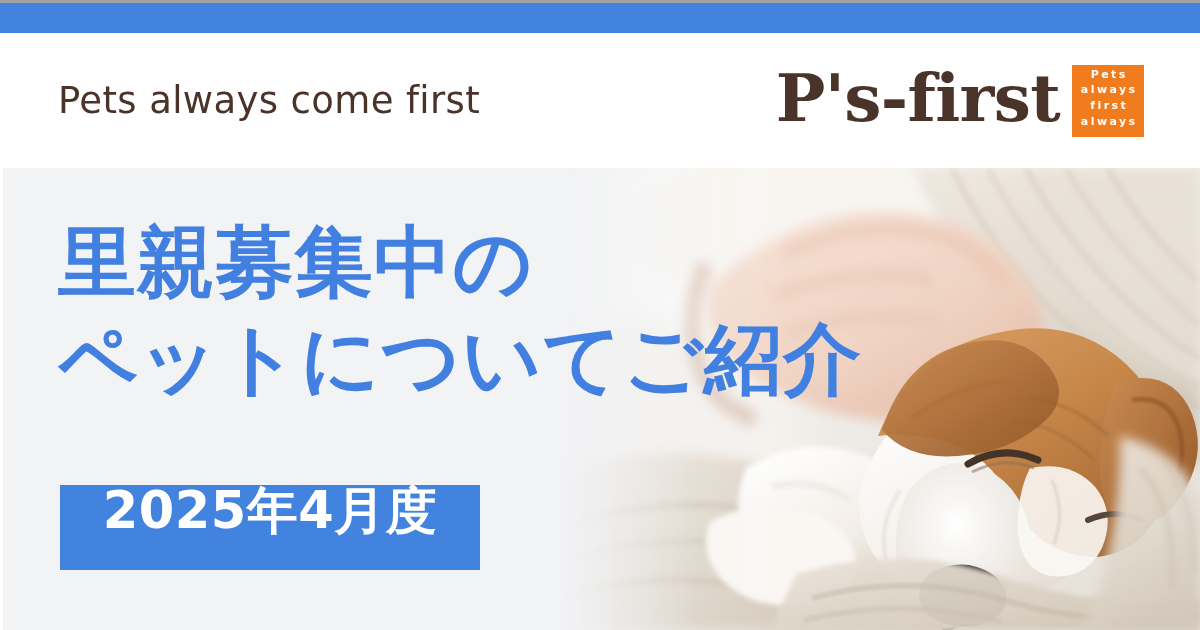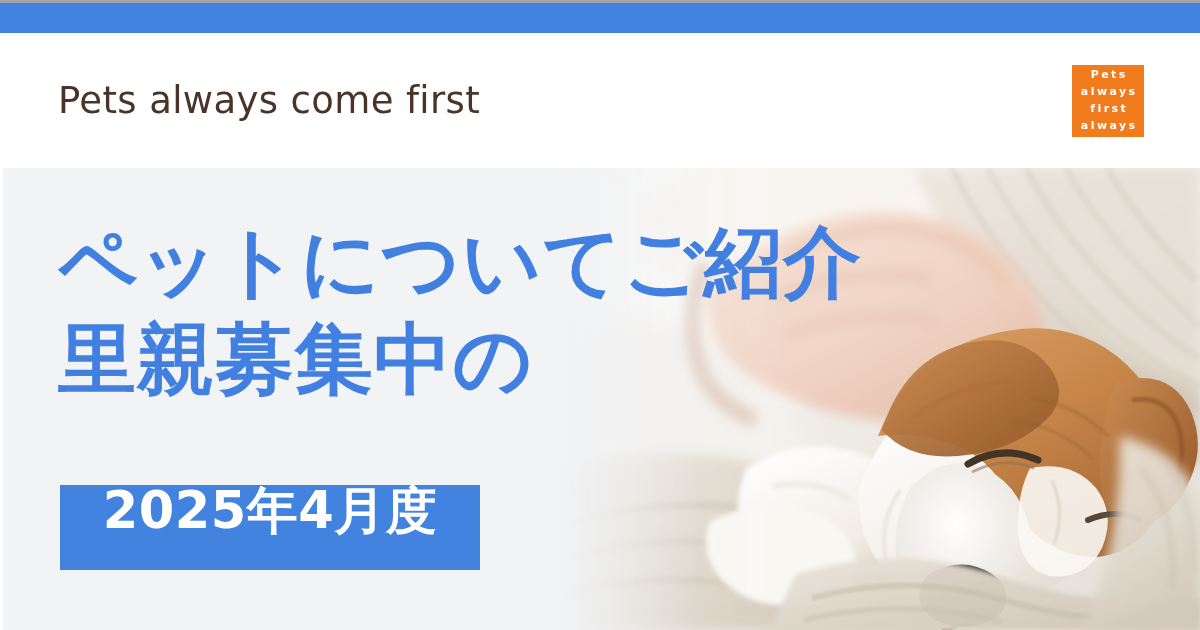--- a/index.html
+++ b/index.html
@@ -73,24 +73,23 @@
     top: -3px;
   }
 
   .logo-badge {
     background: #F07C1E;
     width: 72px;
     height: 72px;
     display: flex;
     flex-direction: column;
     align-items: center;
-    justify-content: space-between;
+    justify-content: flex-start;
     gap: 1px;
     padding: 3px 16px;
-    margin-left: 32px;
   }
 
   .logo-badge span {
     display: block;
     color: #ffffff;
     font-family: "DejaVu Sans", "Liberation Sans", sans-serif;
     font-size: 11px;
     font-weight: 700;
     letter-spacing: 0.22em;
     line-height: 1.35;
@@ -180,20 +179,21 @@
 
 <div class="banner">
 
   <div class="top-rule"></div>
 
   <div class="header">
 
     <div class="tagline">Pets always come first</div>
 
     <div class="logo">
+      <div class="logo-word">P's-first</div>
 
       <div class="logo-badge">
         <span>Pets</span>
         <span>always</span>
         <span>first</span>
         <span>always</span>
       </div>
     </div>
 
   </div>
@@ -350,22 +350,22 @@
         <g opacity="0.3" filter="url(#blurSm)">
           <path d="M580 300 Q616 340 612 420" stroke="#C2B7A6" stroke-width="7" fill="none"></path>
           <path d="M604 292 Q636 336 634 404" stroke="#CAC0AF" stroke-width="7" fill="none"></path>
         </g>
 
         <rect width="640" height="462" fill="#FFFFFF" opacity="0.05"></rect>
       </svg>
     </div>
 
     <div class="headline">
+      <div class="headline-line">里親募集中の</div>
       <div class="headline-line">ペットについてご紹介</div>
-      <div class="headline-line">里親募集中の</div>
     </div>
 
     <div class="date-badge">
       <span>2025年4月度</span>
     </div>
 
   </div>
 </div>
 
 </body></html>

